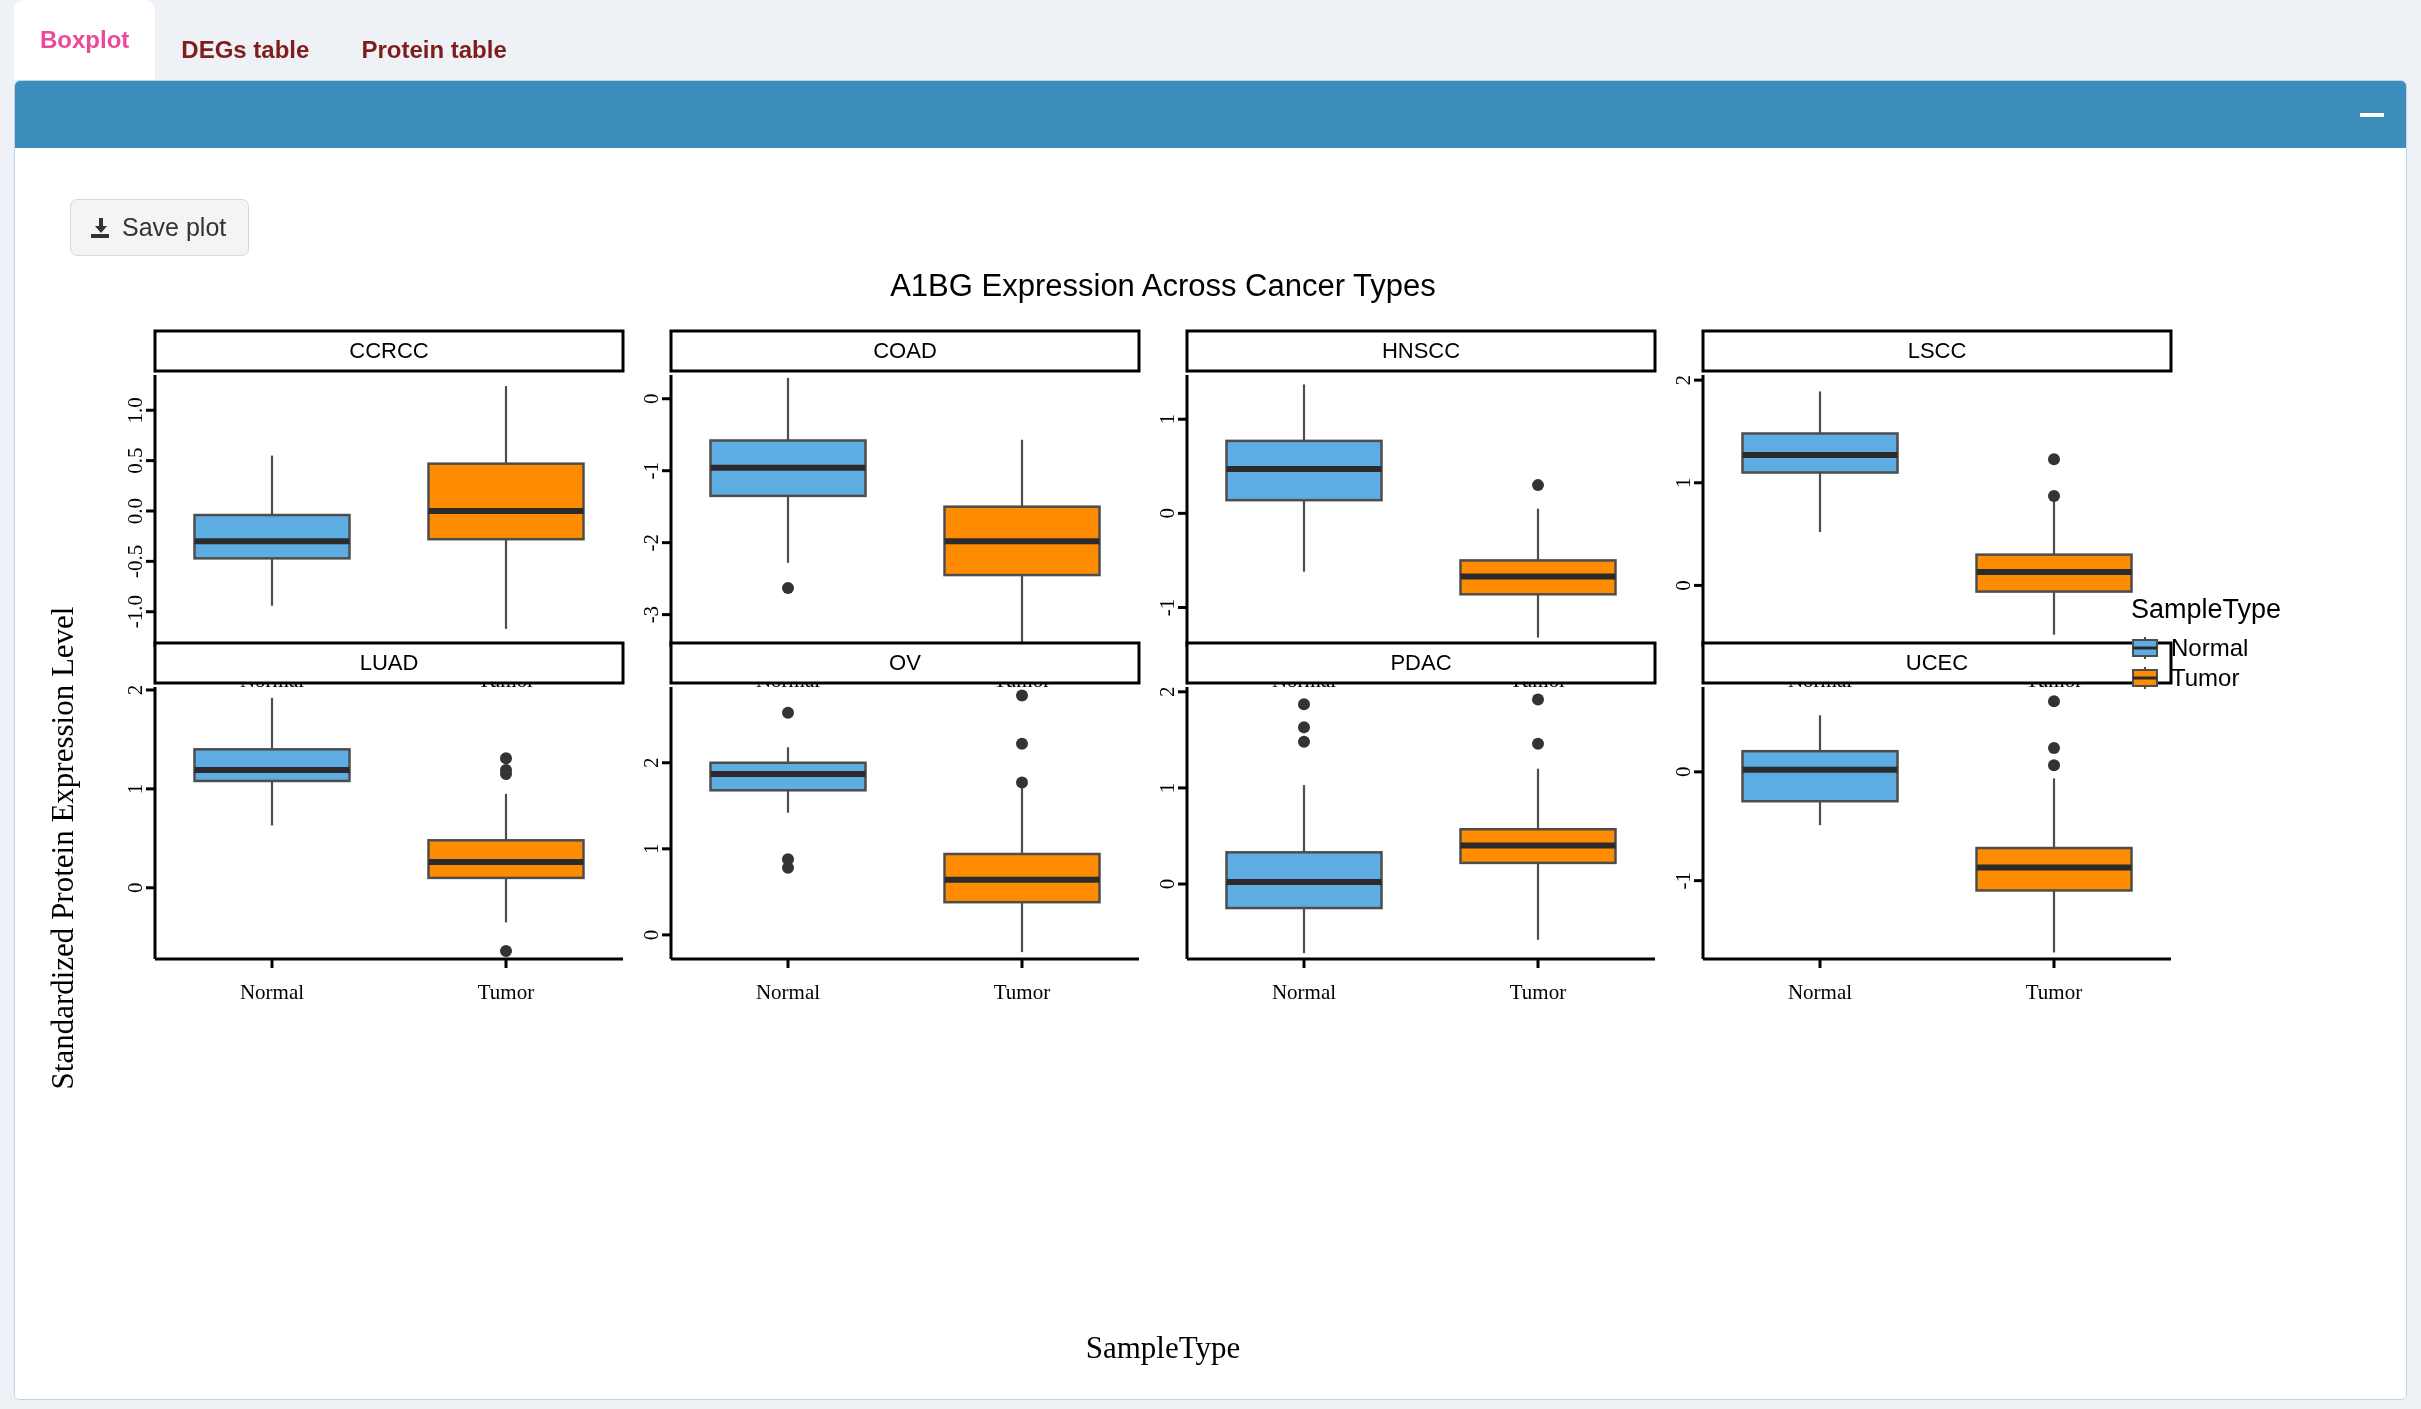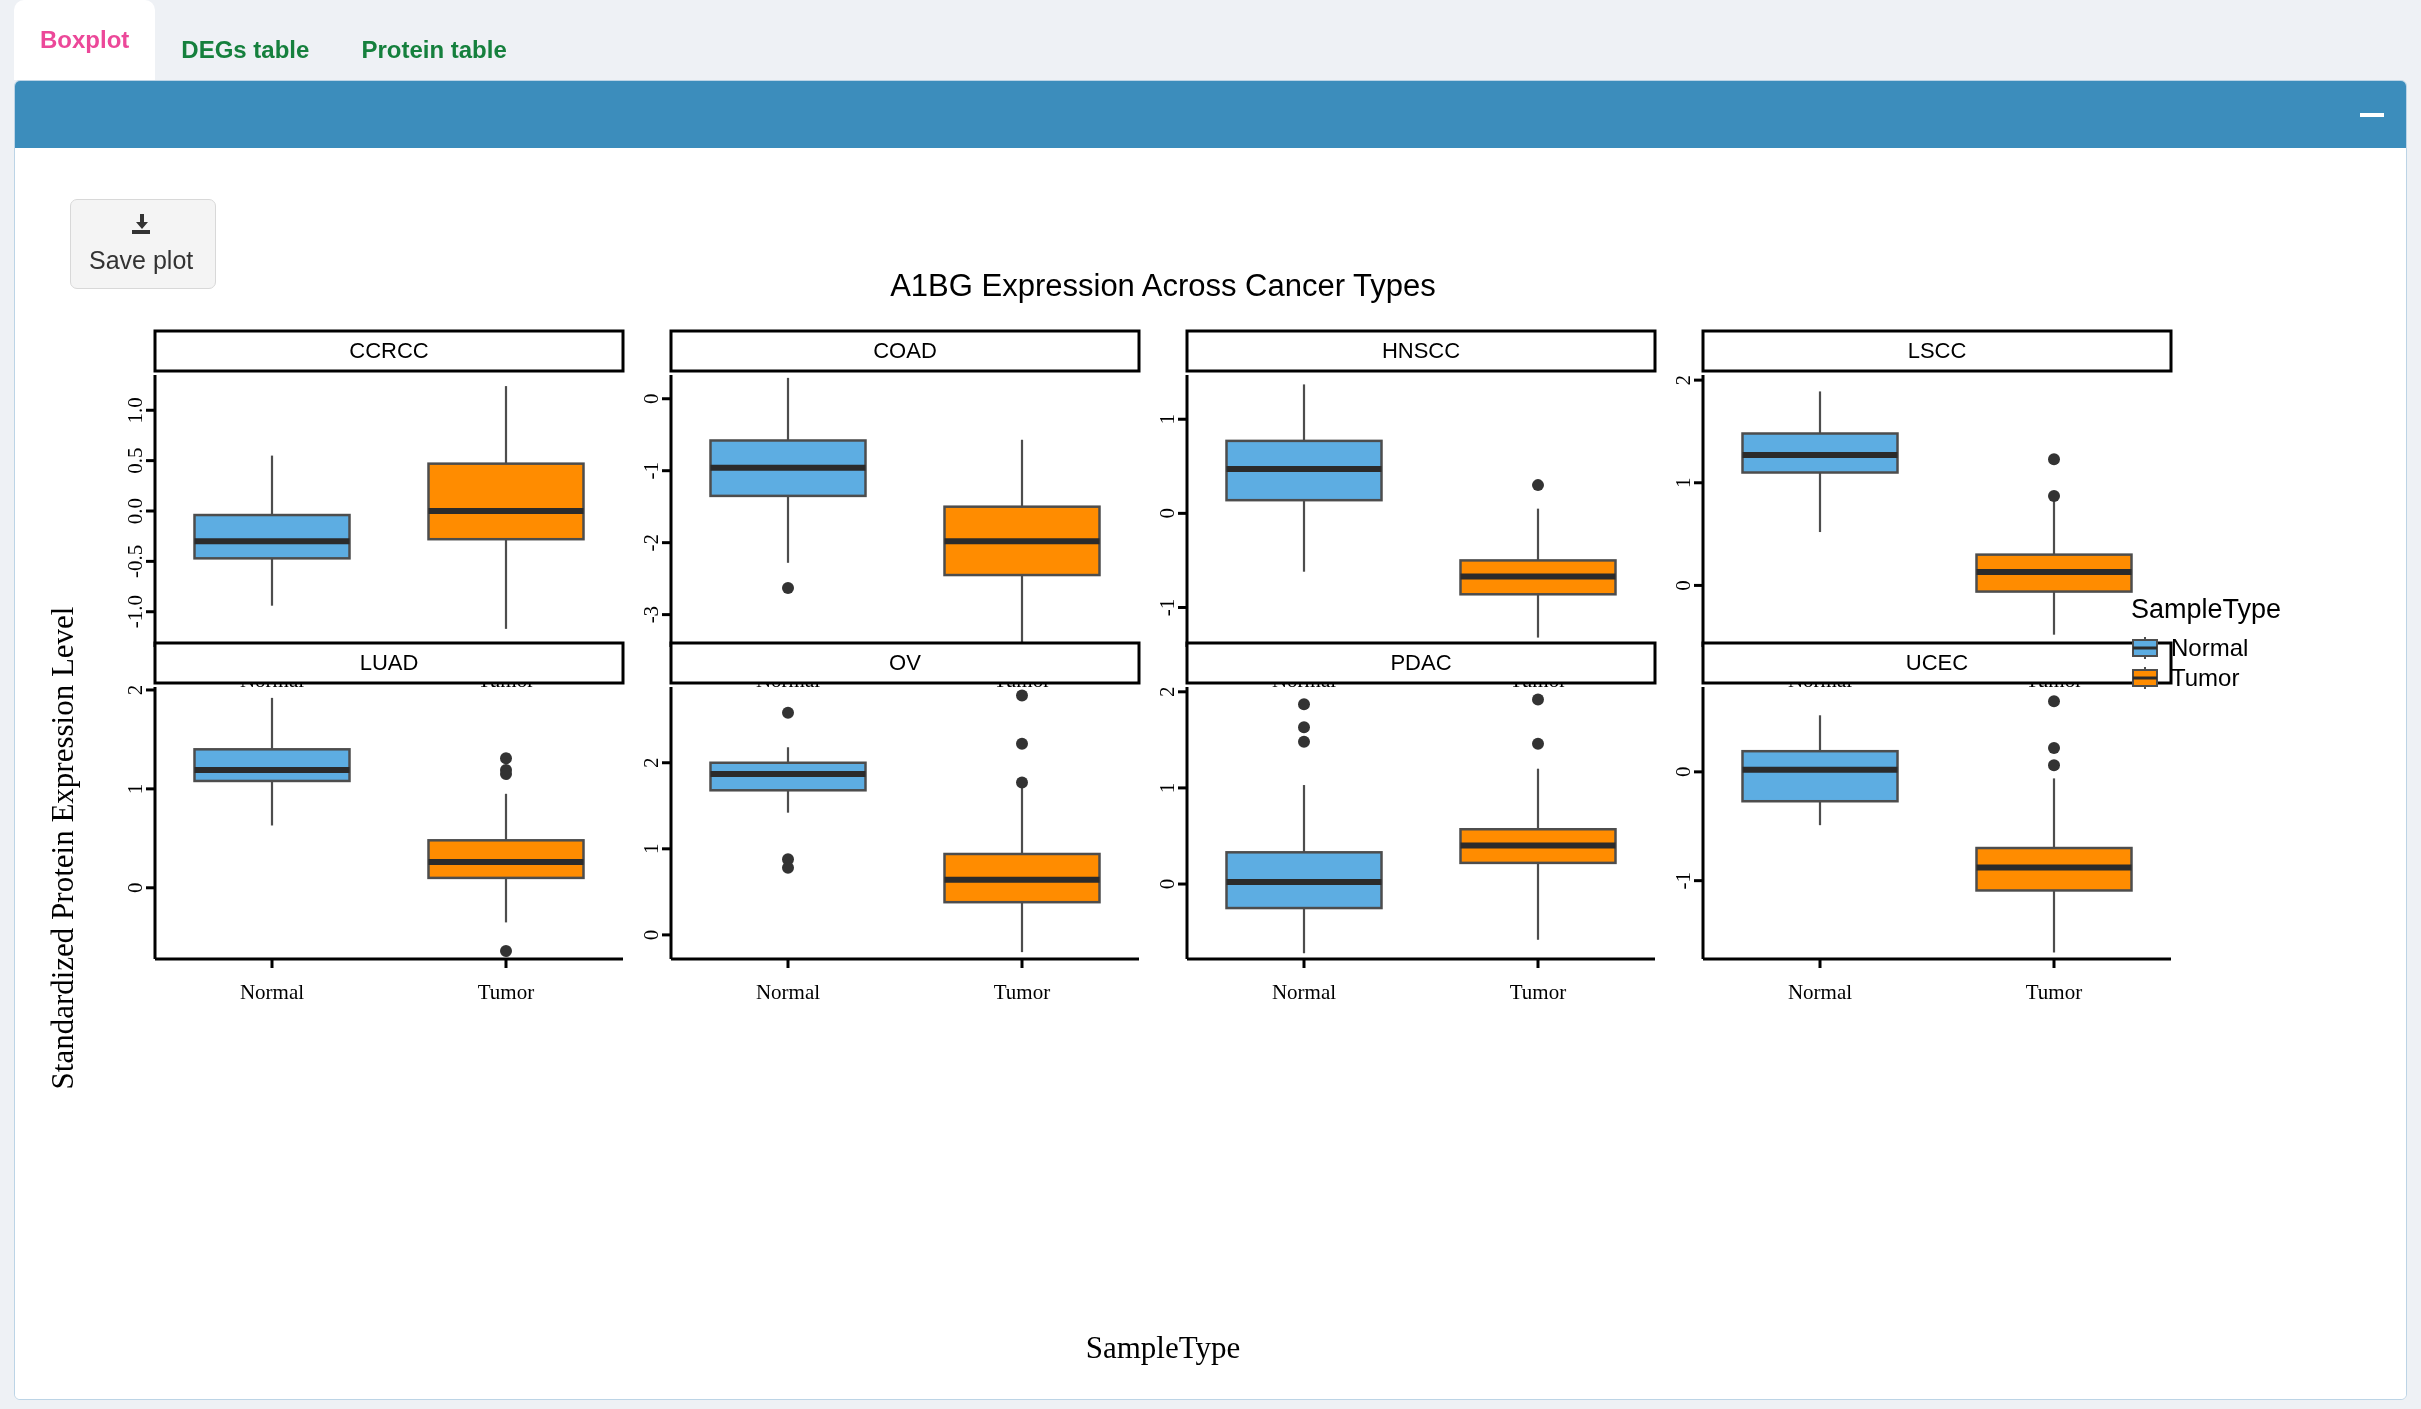--- a/index.html
+++ b/index.html
@@ -16,21 +16,21 @@
     position: absolute; left: 0; top: 0;
     width: 2421px; height: 80px;
     background: #eef1f5;
     display: flex; align-items: flex-end;
     padding-left: 14px;
   }
   .tab {
     font-size: 24px; font-weight: bold;
     padding: 18px 26px 18px 26px;
     line-height: 1;
-    color: #15803d;
+    color: #7f1d1d;
     cursor: pointer;
     border: 0;
     background: transparent;
   }
   .tab.active {
     background: #ffffff;
     color: #ec4899;
     border-radius: 10px 10px 0 0;
     height: 80px;
     display: flex; align-items: center;
@@ -63,21 +63,20 @@
     position: absolute; left: 55px; top: 51px;
     display: flex; align-items: center; gap: 11px;
     background: #f4f4f4;
     border: 1px solid #d8d8d8;
     border-radius: 7px;
     padding: 13px 22px 13px 18px;
     font-size: 25px;
     color: #333;
     cursor: pointer;
     font-family: "Liberation Sans", sans-serif;
-    flex-direction: column;
   }
   .dl-icon { display: inline-block; width: 22px; height: 22px; }
   
   .plot-wrap { position: absolute; left: 0; top: 0; width: 2034px; height: 1251px; }
   svg { display: block; }
   text { fill: #000; }
   .panel-title { font-family: "Liberation Sans", sans-serif; font-size: 22px; text-anchor: middle; }
   .main-title  { font-family: "Liberation Sans", sans-serif; font-size: 31px; text-anchor: middle; }
   .ticklab     { font-family: "Liberation Serif", serif; font-size: 21px; }
   .axislab     { font-family: "Liberation Serif", serif; font-size: 31px; text-anchor: middle; }

